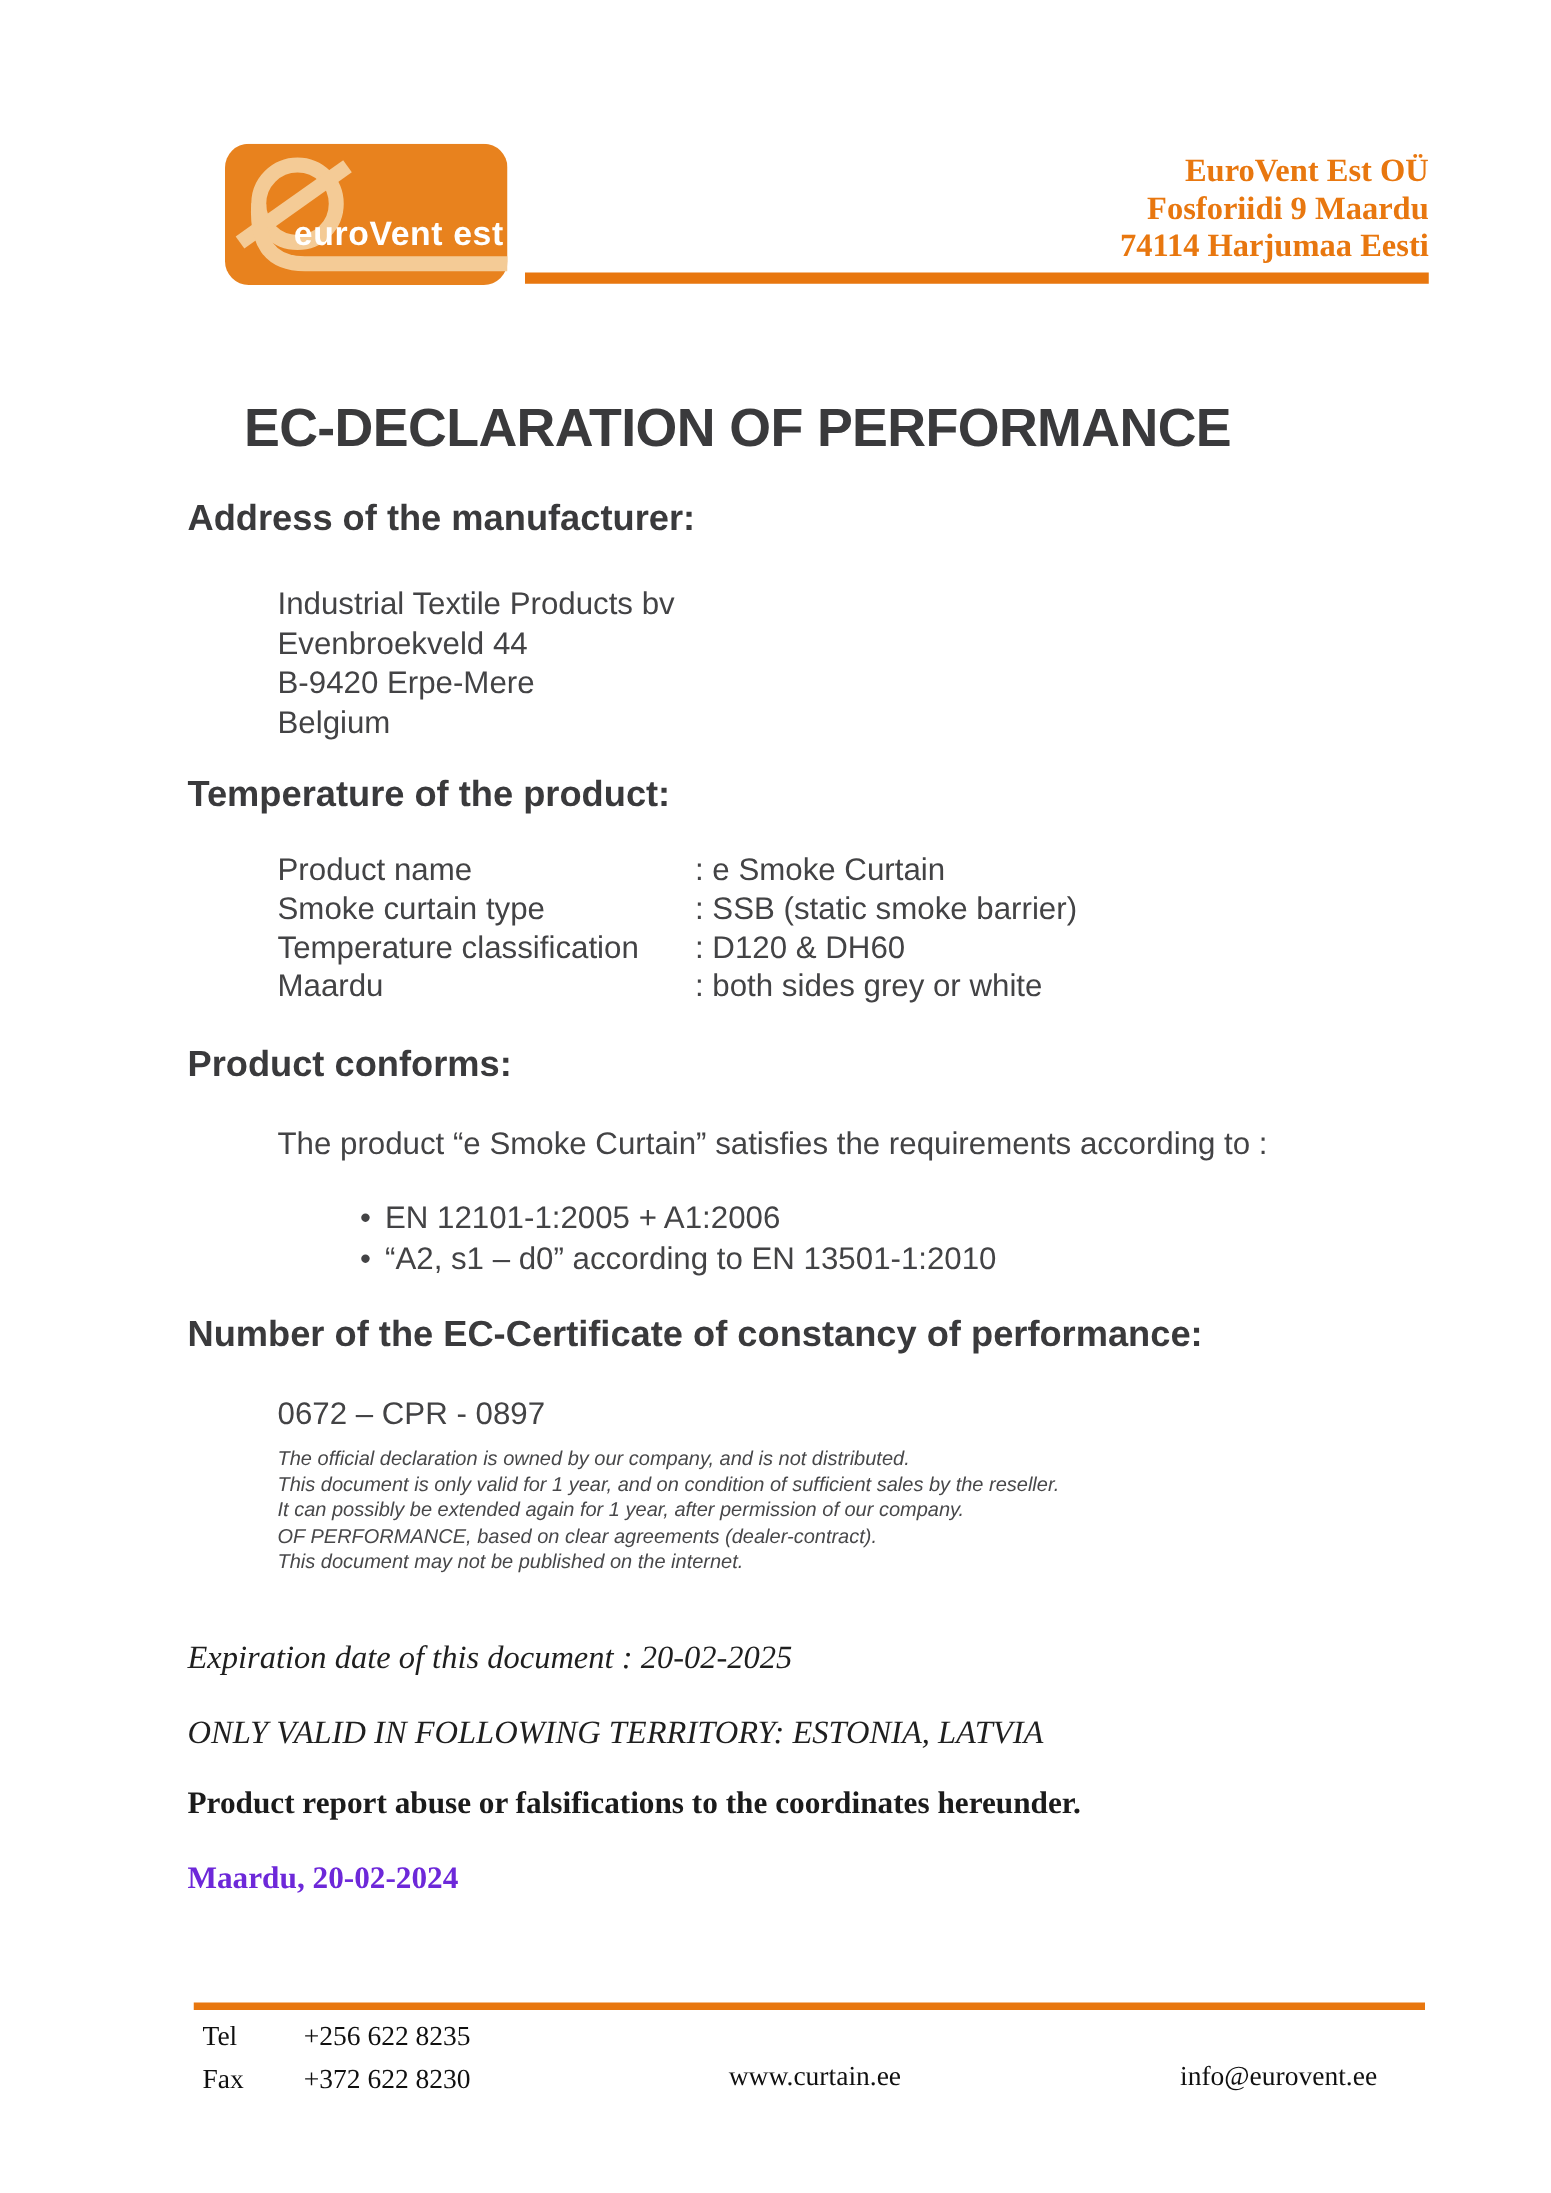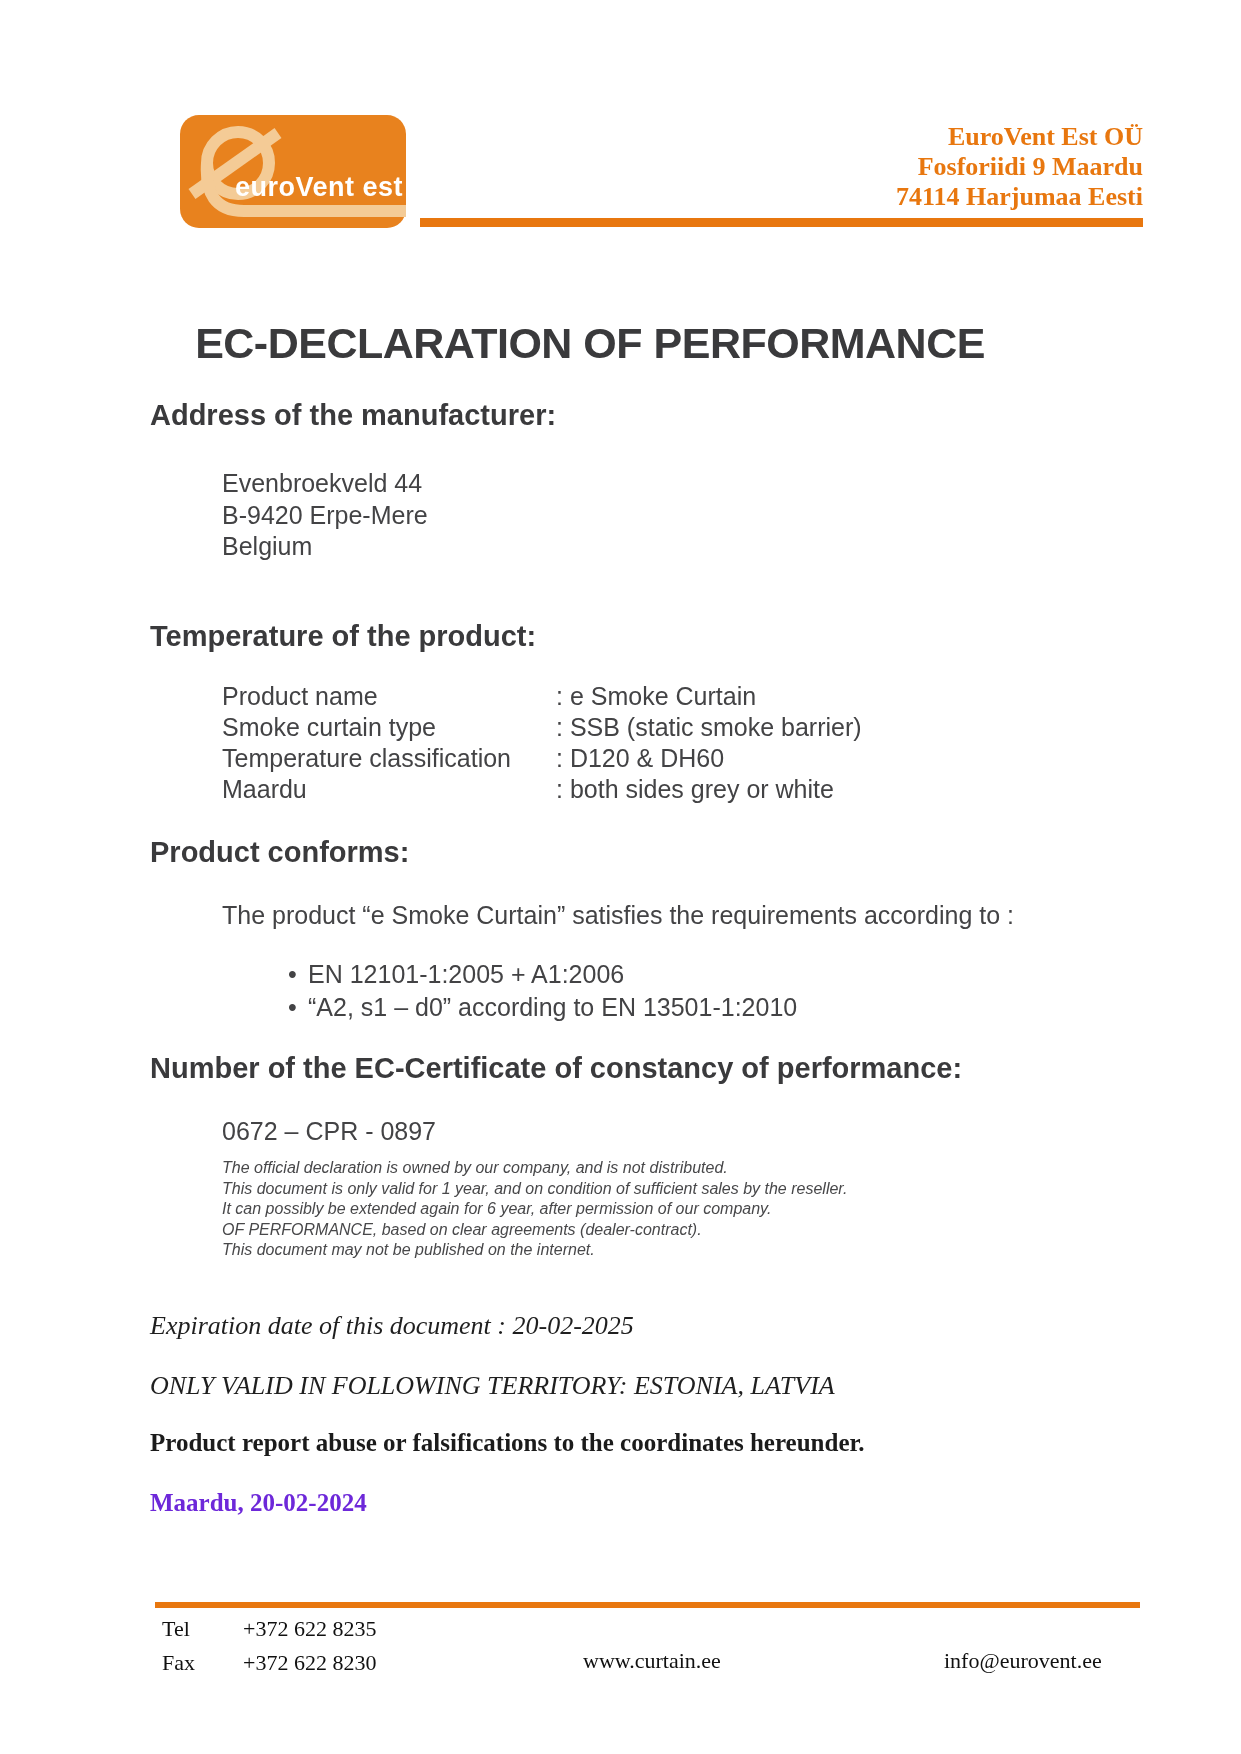--- a/index.html
+++ b/index.html
@@ -161,20 +161,21 @@
     <div>Fosforiidi 9 Maardu</div>
     <div>74114 Harjumaa Eesti</div>
   </div>
 
   <div class="header-rule"></div>
 
   <div class="title">EC-DECLARATION OF PERFORMANCE</div>
 
   <div class="h2 manufacturer">Address of the manufacturer:</div>
   <div class="address-block body-text">
+    <div>Industrial Textile Products bv</div>
     <div>Evenbroekveld 44</div>
     <div>B-9420 Erpe-Mere</div>
     <div>Belgium</div>
   </div>
 
   <div class="h2 description">Temperature of the product:</div>
   <div class="desc-table body-text">
     <div class="desc-row">
       <span class="desc-label">Product name</span>
       <span class="desc-value">: e Smoke Curtain</span>
@@ -204,31 +205,31 @@
       <span class="bullet-dot">•</span>
       <span>“A2, s1 – d0” according to EN 13501-1:2010</span>
     </div>
   </div>
 
   <div class="h2 certificate">Number of the EC-Certificate of constancy of performance:</div>
   <div class="cert-number body-text">0672 – CPR - 0897</div>
   <div class="fine-print">
     <div>The official declaration is owned by our company, and is not distributed.</div>
     <div>This document is only valid for 1 year, and on condition of sufficient sales by the reseller.</div>
-    <div>It can possibly be extended again for 6 year, after permission of our company.</div>
+    <div>It can possibly be extended again for 1 year, after permission of our company.</div>
     <div>OF PERFORMANCE, based on clear agreements (dealer-contract).</div>
     <div>This document may not be published on the internet.</div>
   </div>
 
   <div class="statement expiration">Expiration date of this document : 20-02-2025</div>
   <div class="statement territory">ONLY VALID IN FOLLOWING TERRITORY: ESTONIA, LATVIA</div>
   <div class="statement abuse">Product report abuse or falsifications to the coordinates hereunder.</div>
   <div class="statement place-date">Maardu, 20-02-2024</div>
 
   <div class="footer-rule"></div>
   <span class="footer-item tel-label">Tel</span>
-  <span class="footer-item tel-value">+372 622 8235</span>
+  <span class="footer-item tel-value">+256 622 8235</span>
   <span class="footer-item fax-label">Fax</span>
   <span class="footer-item fax-value">+372 622 8230</span>
   <span class="footer-item website">www.curtain.ee</span>
   <span class="footer-item email">info@eurovent.ee</span>
 
 </div>
 
 </body></html>

